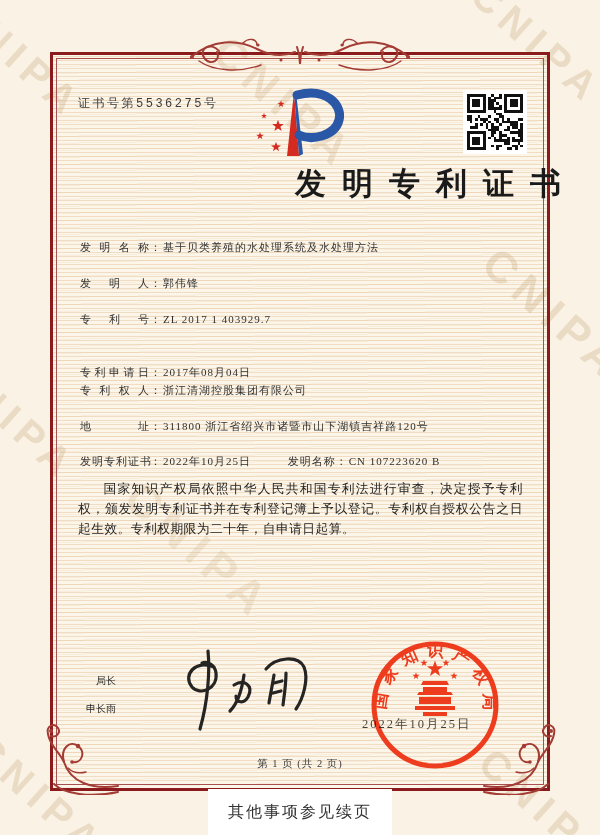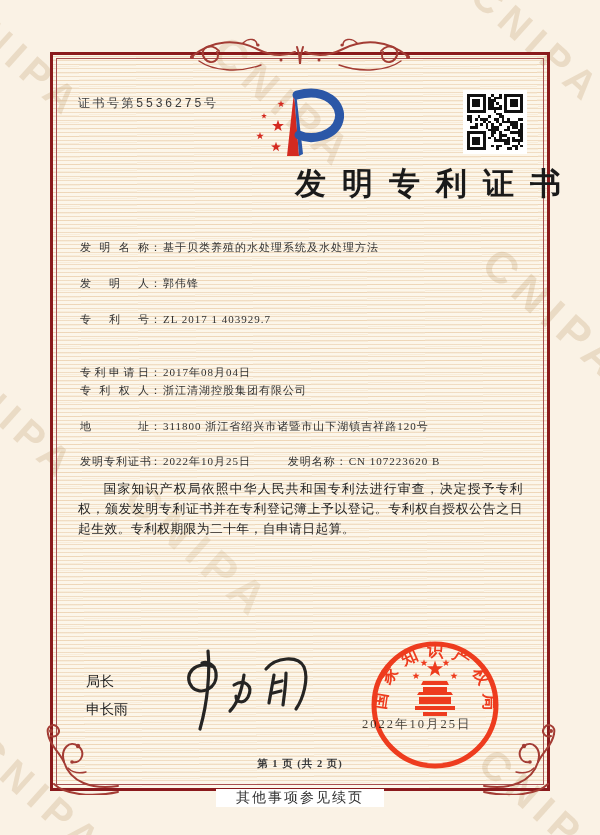--- a/index.html
+++ b/index.html
@@ -27,29 +27,29 @@
       font-size:31px;font-weight:600;letter-spacing:16px;text-indent:16px;color:#1a1a1a;}
   .frow{position:absolute;left:80px;z-index:4;font-size:11px;white-space:nowrap;color:#303030;}
   .flabel{display:inline-block;width:70px;text-align:justify;text-align-last:justify;letter-spacing:1px;}
   .colon{display:inline-block;margin-right:2px;}
   .fvalue{letter-spacing:1px;}
   .flabel2{display:inline-block;letter-spacing:1px;}
   .paras{position:absolute;left:78px;top:480px;width:448px;z-index:4;}
   .paras p{margin:0 3px 4px 0;font-size:12.8px;line-height:1.55;text-indent:2em;text-align:justify;
       letter-spacing:.4px;color:#232323;}
   .signer{position:absolute;left:86px;top:667px;z-index:4;
-      font-family:"Liberation Sans","DejaVu Sans",sans-serif;font-size:14px;line-height:28px;color:#222;}
+      font-family:"Liberation Sans","DejaVu Sans",sans-serif;font-size:10px;line-height:28px;color:#222;text-align:right;}
   .signature{position:absolute;left:170px;top:645px;z-index:4;}
   .seal{position:absolute;left:365px;top:635px;z-index:5;}
   .seal-date{position:absolute;left:362px;top:716px;z-index:6;font-size:12.5px;letter-spacing:2px;
       color:rgba(35,30,25,.85);white-space:nowrap;}
   .page-info{position:absolute;left:0;top:757px;width:600px;z-index:4;text-align:center;
-      font-size:10.5px;letter-spacing:1px;color:#3a3a3a;font-weight:bold;}
+      font-size:10.5px;letter-spacing:1px;color:#3a3a3a;}
   .note-box{position:absolute;left:50%;top:789px;transform:translateX(-50%);z-index:6;
-      background:#ffffff;padding:0 20px;font-size:14px;letter-spacing:2px;color:#333;white-space:nowrap;}
+      background:#ffffff;padding:13px 20px;font-size:16px;letter-spacing:2px;color:#333;white-space:nowrap;}
 </style>
 </head>
 <body>
 
 <svg width="0" height="0" style="position:absolute" aria-hidden="true">
   <defs>
     <path id="star" d="M0,-10 L2.35,-3.24 L9.51,-3.09 L3.8,1.24 L5.88,8.09 L0,4 L-5.88,8.09 L-3.8,1.24 L-9.51,-3.09 L-2.35,-3.24 Z"></path>
     <g id="cornerflour" stroke="#a33c34" fill="none" stroke-width="2" stroke-linecap="round">
       <path d="M78,76 C52,80 30,72 24,52 C20,38 30,30 38,36 C46,42 42,54 32,52"></path>
       <path d="M24,52 C18,40 10,36 8,24"></path>

